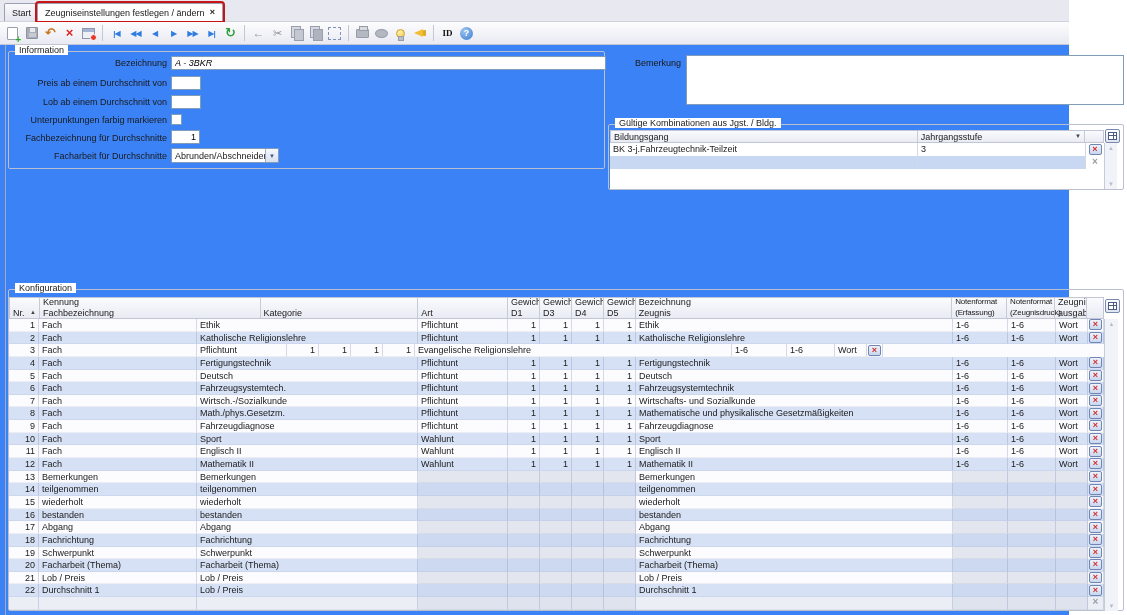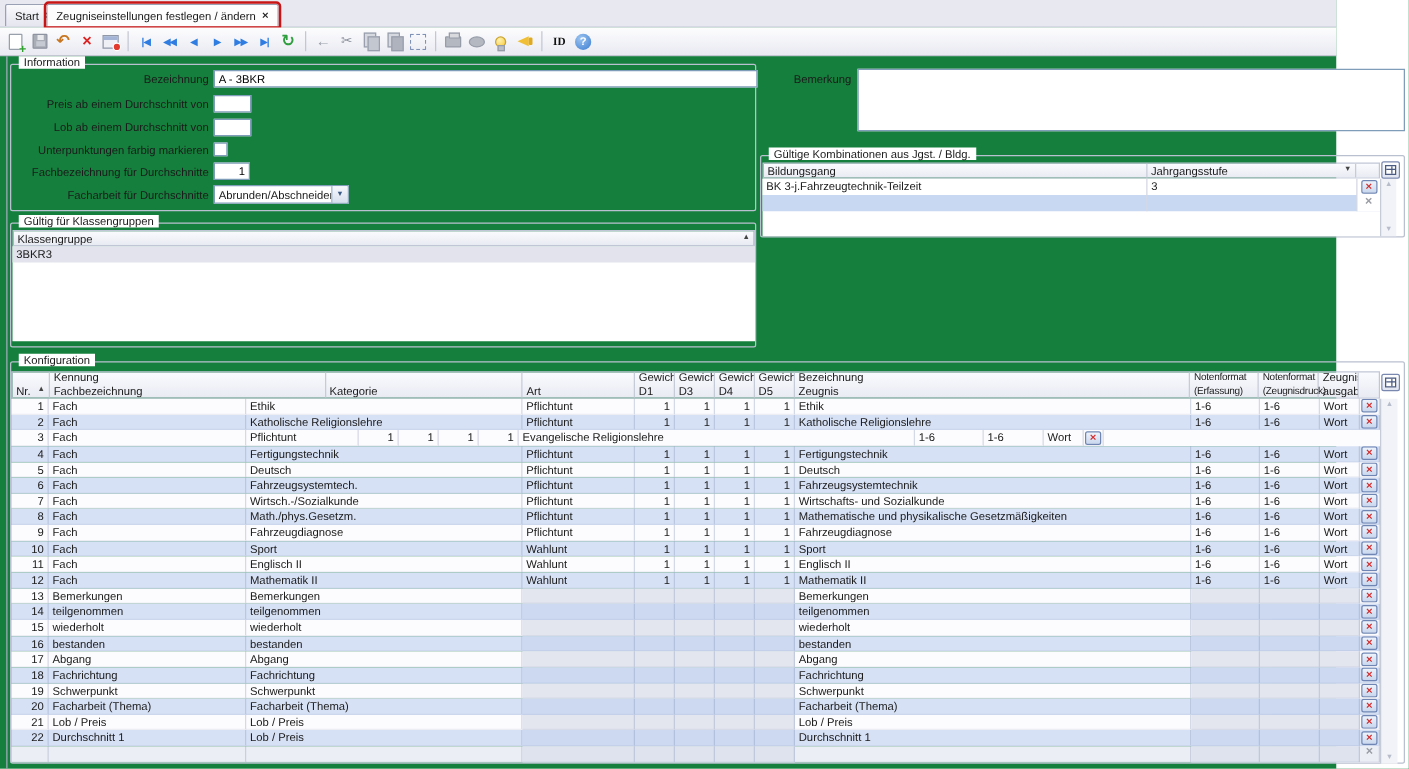--- a/index.html
+++ b/index.html
@@ -1,18 +1,18 @@
 <!DOCTYPE html>
 <html><head>
 <meta charset="utf-8">
 <style>
   *{box-sizing:border-box;margin:0;padding:0}
   html,body{width:1127px;height:615px}
   body{font-family:"Liberation Sans","DejaVu Sans",sans-serif;font-size:9px;color:#1a1a1a;background:#fff;overflow:hidden}
-  .screen{position:relative;width:1069px;height:615px;background:#15803d}
+  .screen{position:relative;width:1069px;height:615px;background:#3b82f6}
 
   
   .tabbar{position:absolute;left:0;top:0;width:100%;height:22px;background:#e8e8f0;border-bottom:1px solid #d0d2de}
   .tab{position:absolute;top:3px;height:18px;display:flex;align-items:center;gap:5px;padding:0 7px;border:1px solid #9aa1b4;border-bottom:none;border-radius:2px 2px 0 0;font-size:9px;cursor:default}
   .tab.t-start{left:4px;background:linear-gradient(#fafafc,#e4e5ee)}
   .tab.t-active{left:37px;background:#fdfdfe;outline:2px solid #c81414}
   .tclose{font-weight:bold;font-size:9px;color:#222;line-height:9px}
 
   
   .toolbar{position:absolute;left:0;top:22px;width:100%;height:23px;background:linear-gradient(#fdfdfe,#e9eaf2);border-bottom:1px solid #c2c6d2;display:flex;align-items:center;padding:0 3px}
@@ -198,21 +198,21 @@
     <span class="tbtn">
         <span class="ico-help">?</span>
       </span>
   </div>
 
   <div class="leftedge"></div>
 
   <div class="gbox" style="left:8px;top:51px;width:597px;height:118px">
     <span class="legend">Information</span>
     <span class="flabel" style="left:0;width:158px;top:6px">Bezeichnung</span>
-    <input class="tinput" style="left: 162px; top: 4px; width: 435px;" value="A - 3BKR">
+    <input class="tinput" style="left: 162px; top: 4px; width: 435px; font-style: italic;" value="A - 3BKR">
     <span class="flabel" style="left:0;width:158px;top:26px">Preis ab einem Durchschnitt von</span>
     <input class="tinput" style="left: 162px; top: 24px; width: 30px;" value="">
     <span class="flabel" style="left:0;width:158px;top:45px">Lob ab einem Durchschnitt von</span>
     <input class="tinput" style="left: 162px; top: 43px; width: 30px;" value="">
     <span class="flabel" style="left:0;width:158px;top:63px">Unterpunktungen farbig markieren</span>
     <span class="checkbox" style="left:162px;top:62px"></span>
     <span class="flabel" style="left:0;width:158px;top:81px">Fachbezeichnung für Durchschnitte</span>
     <input class="tinput" style="left: 162px; top: 78px; width: 29px; text-align: right;" value="1">
     <span class="flabel" style="left:0;width:158px;top:99px">Facharbeit für Durchschnitte</span>
     <span class="combo" style="left:162px;top:96px;width:108px">
@@ -248,30 +248,20 @@
     </div>
     <div class="sb" style="left:495px;top:18px;width:13px;height:46px">
       <span class="up">▲</span>
       <span class="dn">▼</span>
     </div>
     <span class="gridbtn" style="right:3px;top:4px">
         <span class="gicon"></span>
       </span>
   </div>
 
-  <div class="gbox" style="left:8px;top:178px;width:597px;height:100px">
-    <span class="legend">Gültig für Klassengruppen</span>
-    <div class="ghead" style="left:1px;top:5px;width:594px;height:13px">
-      <div class="hc" style="width:594px;border-right:none"><span class="htext">Klassengruppe</span><span class="sort">▲</span></div>
-    </div>
-    <div style="position:absolute;left:1px;top:18px;width:594px;height:76px;background:#fff"></div>
-    <div class="kb-row" style="left:1px;top:18px;width:594px;background:#e2e3ec">
-      <div class="kb-cell" style="width:594px;border-right:none">3BKR3</div>
-    </div>
-  </div>
 
   <div class="gbox" style="left:8px;top:289px;width:1116px;height:322px">
     <span class="legend">Konfiguration</span>
     <div class="ghead khead">
       <div class="hc c-nr"><span class="htext">Nr.</span><span class="sort">▲</span></div>
       <div class="hc c-ken"><span class="htext">Kennung
 Fachbezeichnung</span></div>
       <div class="hc c-kat"><span class="htext">Kategorie</span></div>
       <div class="hc c-art"><span class="htext">Art</span></div>
       <div class="hc c-d1"><span class="htext" style="text-align:left;width:100%">Gewicht

